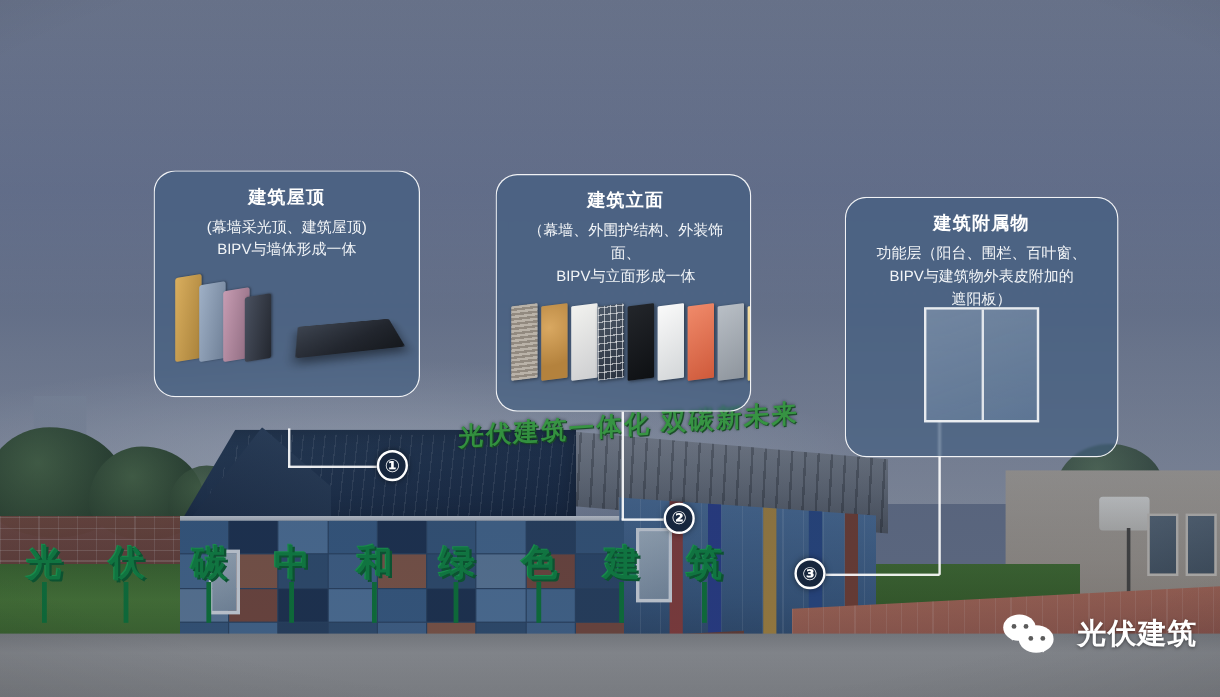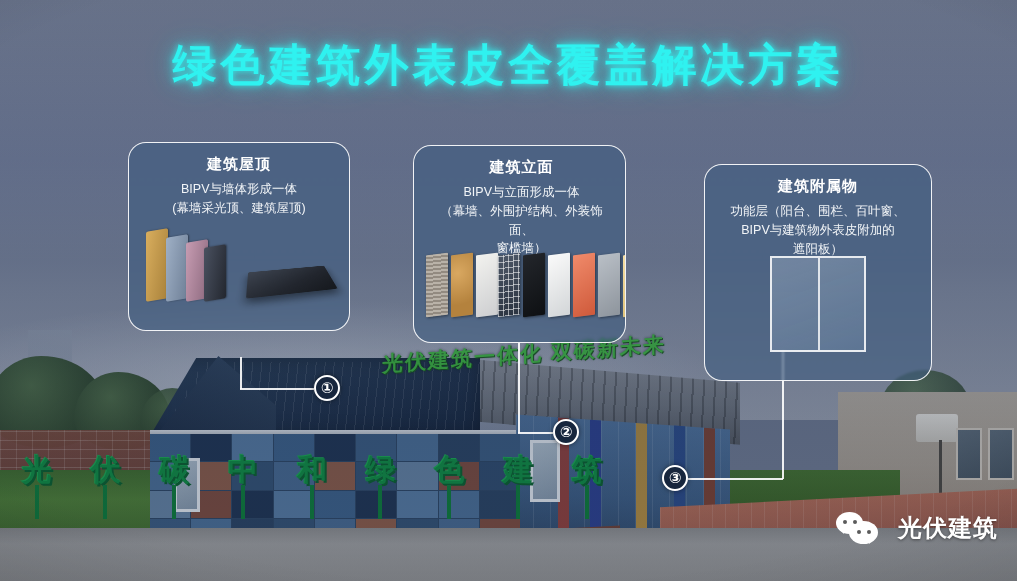--- a/index.html
+++ b/index.html
@@ -423,57 +423,55 @@
       </div>
 
     <div class="paver"></div>
     <div class="paver-left"></div>
     <div class="road"></div>
 
     <div class="tint"></div>
     <div class="vignette"></div>
   </div>
 
-  <div class="title">绿色建筑外表皮全覆盖解决方案</div>
 
   <div class="leader" style="left:240px; top:357px; width:1.6px; height:32px;"></div>
   <div class="leader" style="left:240px; top:388px; width:74px; height:1.6px;"></div>
 
   <div class="leader" style="left:518px; top:343px; width:1.6px; height:90px;"></div>
   <div class="leader" style="left:518px; top:432px; width:35px; height:1.6px;"></div>
 
   <div class="leader" style="left:782px; top:351px; width:1.6px; height:128px;"></div>
   <div class="leader" style="left:688px; top:478px; width:95px; height:1.6px;"></div>
 
   <div class="marker" style="left:314px; top:375px;">①</div>
   <div class="marker" style="left:553px; top:419px;">②</div>
   <div class="marker" style="left:662px; top:465px;">③</div>
 
   <div class="card" id="card1">
     <div class="card-title">建筑屋顶</div>
+    <div class="card-desc">(幕墙采光顶、建筑屋顶)</div>
     <div class="card-desc">BIPV与墙体形成一体</div>
-    <div class="card-desc">(幕墙采光顶、建筑屋顶)</div>
 
     <div class="samples">
       <div class="tile-stack">
         <i style="left:0px;  height:70px; background:linear-gradient(100deg,#d9ae5e,#a8813a);"></i>
         <i style="left:20px; height:64px; background:linear-gradient(100deg,#9fb0c6,#6e7f96);"></i>
         <i style="left:40px; height:59px; background:linear-gradient(100deg,#c79cb2,#8d6a7f);"></i>
         <i style="left:58px; height:54px; background:linear-gradient(100deg,#4a5160,#23272f);"></i>
       </div>
       <div class="flat-tile"></div>
     </div>
 
   </div>
 
   <div class="card" id="card2">
     <div class="card-title">建筑立面</div>
+    <div class="card-desc">（幕墙、外围护结构、外装饰面、</div>
     <div class="card-desc">BIPV与立面形成一体</div>
-    <div class="card-desc">（幕墙、外围护结构、外装饰面、</div>
-    <div class="card-desc">窗槛墙）</div>
 
     <div class="samples" style="bottom:26px;">
       <div class="panel-row">
         <div class="panel" style="background:repeating-linear-gradient(0deg,#b9b2a8 0 2px,#928a80 2px 4px);"></div>
         <div class="panel" style="background:radial-gradient(circle at 30% 30%, #d9a861, #b4823d 70%);"></div>
         <div class="panel" style="background:linear-gradient(150deg,#f2f2ef,#cdced0);"></div>
       </div>
       <div class="panel-row">
         <div class="panel" style="background:
                repeating-linear-gradient(90deg, rgba(255,255,255,.55) 0 1px, transparent 1px 5px),

